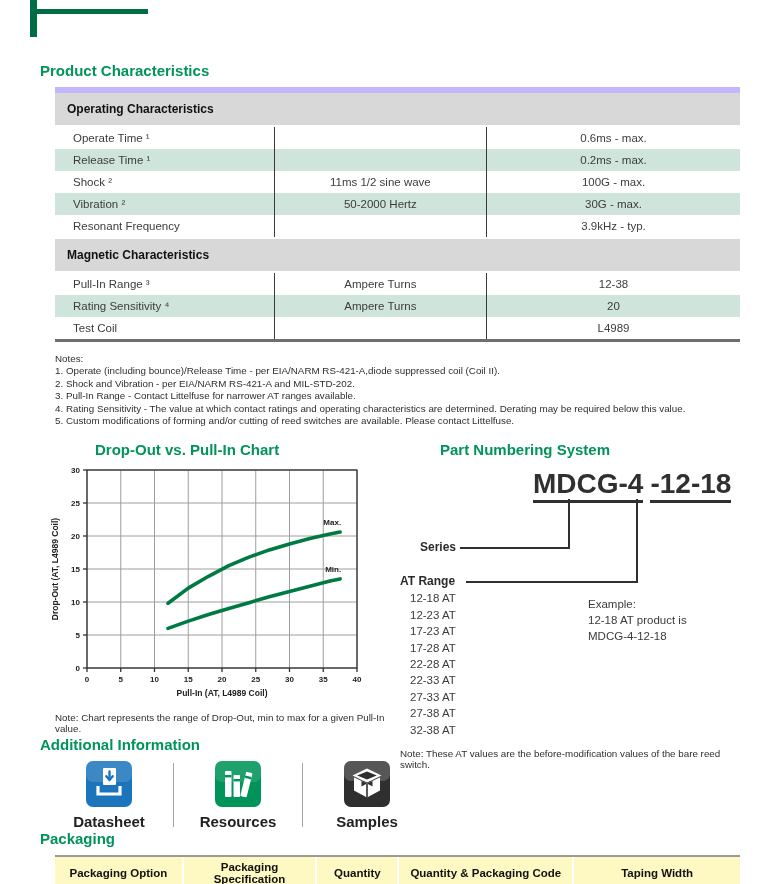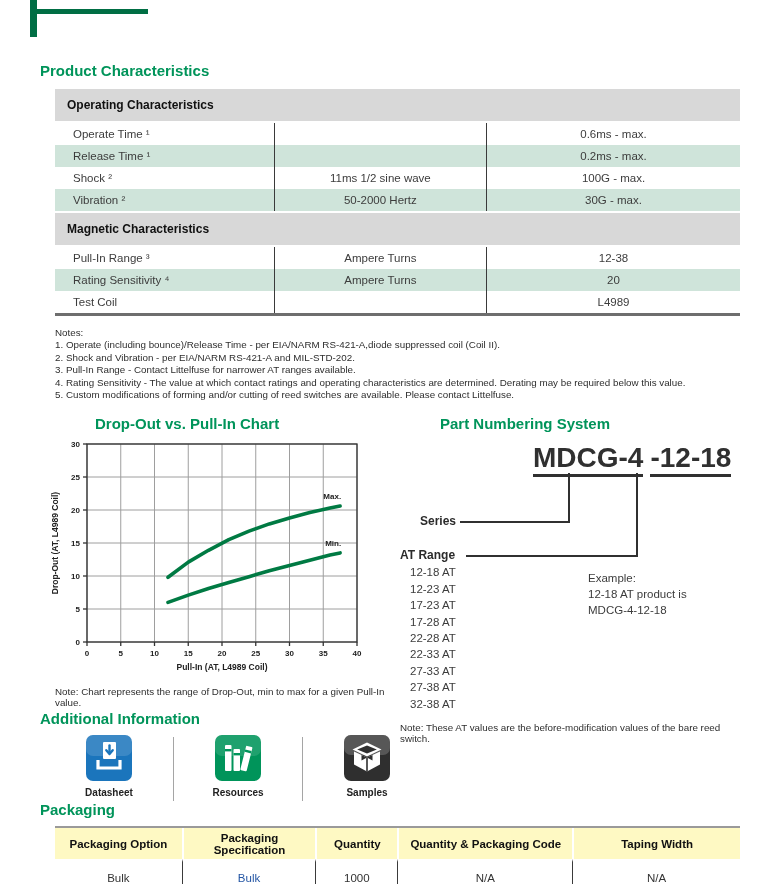--- a/index.html
+++ b/index.html
@@ -4,21 +4,21 @@
 <style>
   html,body{margin:0;padding:0;background:#fff;}
   body{width:772px;height:884px;position:relative;overflow:hidden;
        font-family:"Liberation Sans", sans-serif;-webkit-font-smoothing:antialiased;}
   .corner-v{position:absolute;left:30px;top:0;width:7px;height:37px;background:#006e44;}
   .corner-h{position:absolute;left:30px;top:9px;width:118px;height:5px;background:#006e44;}
   h2.sec{font-size:15px;font-weight:bold;color:#00945a;margin:0;padding-left:40px;}
   .mL{margin-left:55px;}
   
   table.spec{border-collapse:collapse;width:685px;margin:8px 0 0 55px;
-             border-top:2px solid #c4b5fd;border-bottom:3px solid #6e6e6e;}
+             border-top:6px solid #c4b5fd;border-bottom:3px solid #6e6e6e;}
   table.spec td{font-size:11.5px;color:#3c3c3c;height:22px;padding:0;}
   table.spec tr.sechead td{background:#d8d8d8;font-weight:bold;font-size:12px;color:#111;
              padding:5px 0 5px 12px;border-top:2px solid #fff;border-bottom:2px solid #fff;}
   table.spec tr.datarow td:first-child{padding-left:18px;}
   table.spec tr.datarow td:nth-child(2),
   table.spec tr.datarow td:nth-child(3){text-align:center;border-left:1px solid #3a3a3a;}
   table.spec tr.shade td{background:#cfe4da;}
   
   .notes{margin:11px 0 0 55px;font-size:9.8px;color:#2e2e2e;line-height:12.4px;}
   
@@ -33,21 +33,21 @@
   .pn-number .u{border-bottom:3px solid #303030;padding-bottom:1px;}
   .pn-number .gap{display:inline-block;width:7px;}
   .pn-line{position:absolute;background:#303030;}
   .pn-label{position:absolute;font-size:12px;font-weight:bold;color:#2b2b2b;}
   .pn-atlist{position:absolute;left:10px;top:122px;font-size:11.5px;color:#3c3c3c;line-height:16.4px;}
   .pn-example{position:absolute;left:188px;top:128px;font-size:11.5px;color:#3c3c3c;line-height:16px;}
   .pn-note{position:absolute;left:0;top:280px;font-size:9.8px;color:#2e2e2e;width:340px;}
   
   .info-row{display:flex;align-items:flex-start;margin:8px 0 0 55px;}
   .info-item{width:108px;display:flex;flex-direction:column;align-items:center;cursor:pointer;}
-  .info-item .lbl{font-size:10px;font-weight:bold;color:#222;margin-top:6px;}
+  .info-item .lbl{font-size:15px;font-weight:bold;color:#222;margin-top:6px;}
   .info-divider{width:1px;height:64px;background:#a5a5a5;margin:2px 10px 0 10px;}
   
   table.pkg{border-collapse:separate;border-spacing:0;width:685px;margin:8px 0 0 55px;
             border-top:2px solid #9a9a9a;border-bottom:4px solid #5f5f5f;}
   table.pkg th{background:#fef9c3;font-size:11.5px;font-weight:bold;color:#111;height:29px;border-left:2px solid #fff;}
   table.pkg th:first-child{border-left:none;}
   table.pkg td{font-size:11.5px;color:#333;height:30px;text-align:center;border-left:1px solid #3a3a3a;border-top:3px solid #fff;}
   table.pkg td:first-child{border-left:none;}
   table.pkg td.link{color:#2456a4;}
   .pad-top{padding-top:62px;}
@@ -86,20 +86,25 @@
         </tr>
         <tr class="datarow">
           <td>Shock ²</td>
           <td>11ms 1/2 sine wave</td>
           <td>100G - max.</td>
         </tr>
         <tr class="datarow shade">
           <td>Vibration ²</td>
           <td>50-2000 Hertz</td>
           <td>30G - max.</td>
+        </tr>
+        <tr class="datarow">
+          <td>Resonant Frequency</td>
+          <td></td>
+          <td>3.9kHz - typ.</td>
         </tr>
         <tr class="sechead">
           <td colspan="3">Magnetic Characteristics</td>
         </tr>
         <tr class="datarow">
           <td>Pull-In Range ³</td>
           <td>Ampere Turns</td>
           <td>12-38</td>
         </tr>
         <tr class="datarow shade">

